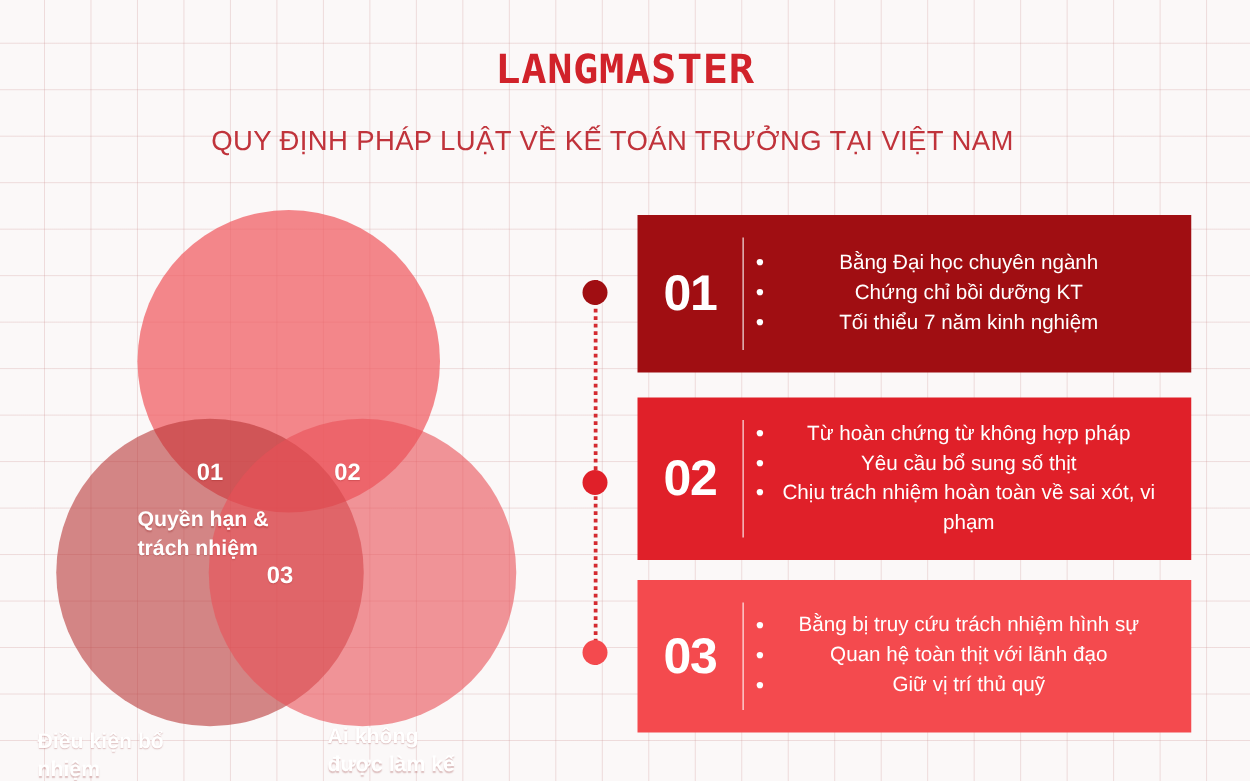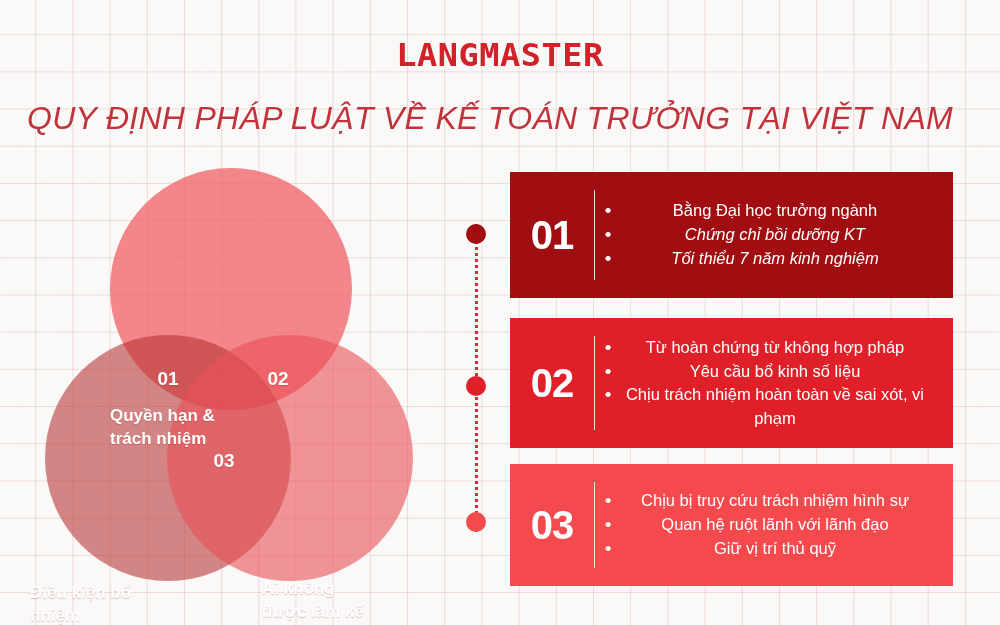--- a/index.html
+++ b/index.html
@@ -24,24 +24,23 @@
     position:absolute;top:36px;left:0;width:1000px;
     text-align:center;
     font-size:32px;font-weight:bold;letter-spacing:0.5px;
     color:#D1222A;
     font-family:"DejaVu Sans Mono","Liberation Mono",monospace;
     transform:scaleX(1.05);
   }
   .title{
     position:absolute;top:100px;left:0;width:980px;
     text-align:center;
-    font-size:32px;font-weight:500;letter-spacing:0.3px;
+    font-size:22px;font-weight:500;letter-spacing:0.3px;
     color:#C0333B;
     white-space:nowrap;
-    font-style:italic;
   }
 
   
   .venn{position:absolute;left:0px;top:160px;width:470px;height:440px;}
   .circle{position:absolute;border-radius:50%;}
   .c-top{width:242px;height:242px;left:110px;top:8px;background:rgba(240,90,95,0.72);}
   .c-left{width:246px;height:246px;left:45px;top:175px;background:rgba(183,50,50,0.58);}
   .c-right{width:246px;height:246px;left:167px;top:175px;background:rgba(233,80,86,0.60);}
 
   .venn-label{
@@ -100,21 +99,21 @@
   }
   .bullet-row{
     display:flex;align-items:flex-start;
     color:#FFFFFF;font-size:16.5px;line-height:1.42;
   }
   .bullet-dot{
     flex:0 0 26px;width:26px;text-align:center;
     font-size:19px;line-height:1.25;color:#FFFFFF;
   }
   .bullet-text{flex:1 1 auto;text-align:center;padding-right:14px;}
-  .italic .bullet-text{font-style:italic;font-weight:500;}
+  .italic .bullet-text{font-weight:500;}
 </style>
 </head>
 <body>
 
 <div id="page">
 
   <div class="logo">LANGMASTER</div>
 
   <div class="title">QUY ĐỊNH PHÁP LUẬT VỀ KẾ TOÁN TRƯỞNG TẠI VIỆT NAM</div>
 
@@ -139,21 +138,21 @@
     <div class="conn-dot dot-2"></div>
     <div class="conn-dot dot-3"></div>
   </div>
 
   <div class="card card-1">
     <div class="card-num">01</div>
     <div class="card-sep"></div>
     <div class="card-body">
       <div class="bullet-row">
         <span class="bullet-dot">•</span>
-        <span class="bullet-text">Bằng Đại học trưởng ngành</span>
+        <span class="bullet-text">Bằng Đại học chuyên ngành</span>
       </div>
       <div class="bullet-row italic">
         <span class="bullet-dot">•</span>
         <span class="bullet-text">Chứng chỉ bồi dưỡng KT</span>
       </div>
       <div class="bullet-row italic">
         <span class="bullet-dot">•</span>
         <span class="bullet-text">Tối thiểu 7 năm kinh nghiệm</span>
       </div>
     </div>
@@ -162,40 +161,40 @@
   <div class="card card-2">
     <div class="card-num">02</div>
     <div class="card-sep"></div>
     <div class="card-body">
       <div class="bullet-row">
         <span class="bullet-dot">•</span>
         <span class="bullet-text">Từ hoàn chứng từ không hợp pháp</span>
       </div>
       <div class="bullet-row">
         <span class="bullet-dot">•</span>
-        <span class="bullet-text">Yêu cầu bổ kinh số liệu</span>
+        <span class="bullet-text">Yêu cầu bổ sung số thịt</span>
       </div>
       <div class="bullet-row">
         <span class="bullet-dot">•</span>
         <span class="bullet-text">Chịu trách nhiệm hoàn toàn về sai xót, vi phạm</span>
       </div>
     </div>
   </div>
 
   <div class="card card-3">
     <div class="card-num">03</div>
     <div class="card-sep"></div>
     <div class="card-body">
       <div class="bullet-row">
         <span class="bullet-dot">•</span>
-        <span class="bullet-text">Chịu bị truy cứu trách nhiệm hình sự</span>
-      </div>
-      <div class="bullet-row">
-        <span class="bullet-dot">•</span>
-        <span class="bullet-text">Quan hệ ruột lãnh với lãnh đạo</span>
+        <span class="bullet-text">Bằng bị truy cứu trách nhiệm hình sự</span>
+      </div>
+      <div class="bullet-row">
+        <span class="bullet-dot">•</span>
+        <span class="bullet-text">Quan hệ toàn thịt với lãnh đạo</span>
       </div>
       <div class="bullet-row">
         <span class="bullet-dot">•</span>
         <span class="bullet-text">Giữ vị trí thủ quỹ</span>
       </div>
     </div>
   </div>
 
 </div>
 

